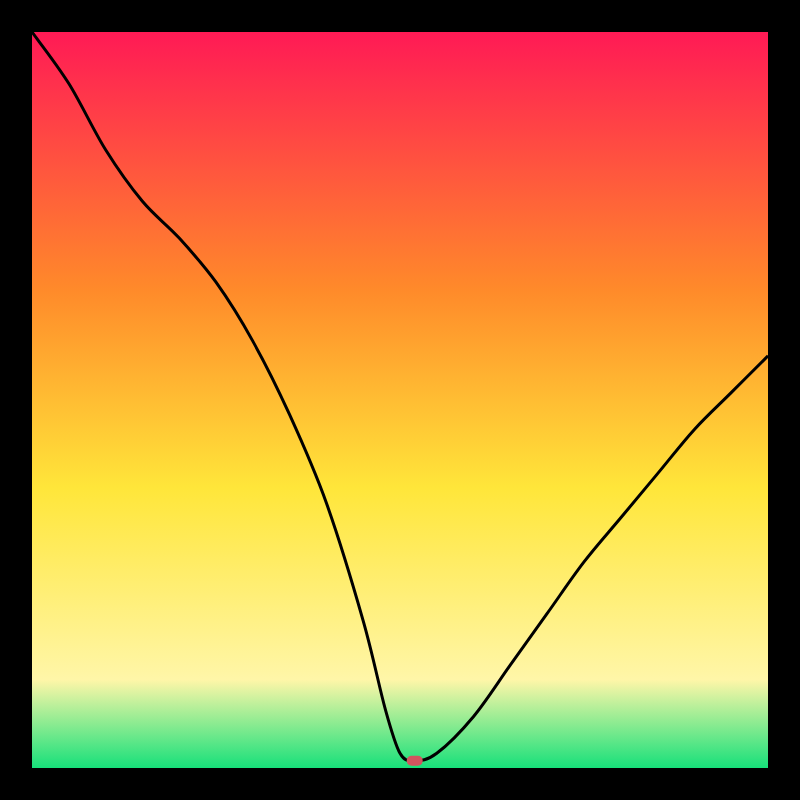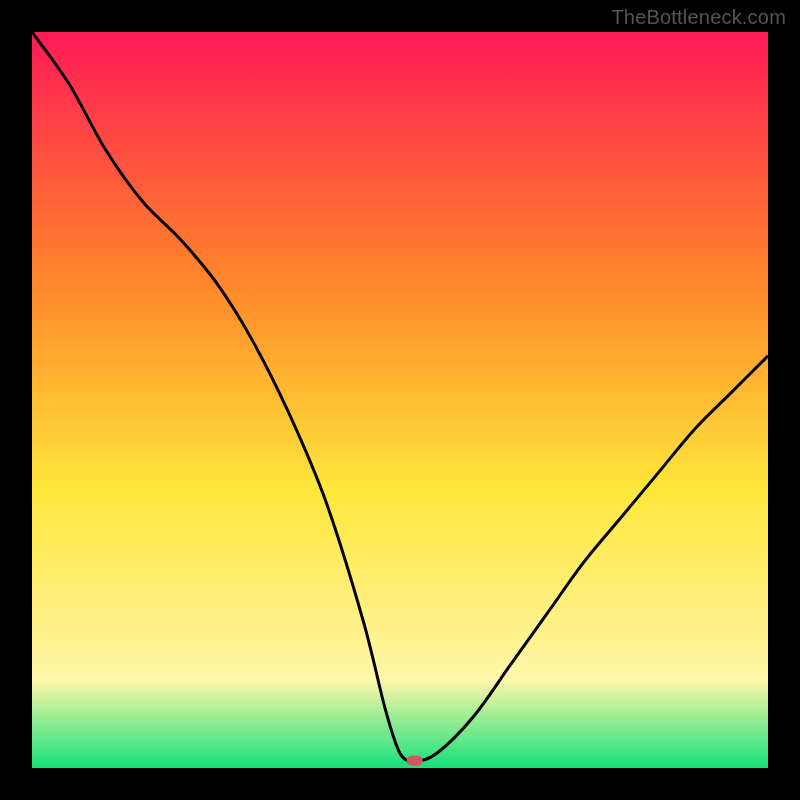--- a/index.html
+++ b/index.html
@@ -24,14 +24,13 @@
           <stop id="g4" offset="100%" stop-color="#17e07a"></stop>
         </linearGradient>
       </defs>
       <rect x="0" y="0" width="736" height="736" fill="url(#bg)"></rect>
     </svg>
     <svg id="curve-layer" width="736" height="736" viewBox="0 0 736 736">
       <path id="curve-path" d="M0,0 C6.133333333333334,8.586666666666664 24.53333333333334,31.893333333333317 36.800000000000004,51.51999999999998 C49.06666666666667,71.14666666666665 61.33333333333334,98.13333333333333 73.60000000000001,117.75999999999999 C85.86666666666667,137.38666666666666 98.13333333333333,154.55999999999997 110.39999999999999,169.27999999999997 C122.66666666666666,183.99999999999997 134.93333333333334,192.5866666666667 147.20000000000002,206.08000000000004 C159.4666666666667,219.57333333333338 171.73333333333335,233.06666666666663 184,250.23999999999995 C196.26666666666665,267.4133333333333 208.53333333333333,287.03999999999996 220.79999999999998,309.12 C233.06666666666663,331.20000000000005 245.3333333333333,355.73333333333335 257.59999999999997,382.72 C269.8666666666666,409.7066666666667 282.1333333333334,436.6933333333334 294.40000000000003,471.04 C306.6666666666667,505.38666666666666 321.38666666666666,554.4533333333333 331.2,588.8 C341.0133333333333,623.1466666666666 347.14666666666665,655.04 353.28,677.12 C359.4133333333333,699.2 363.0933333333333,712.6933333333333 368,721.28 C372.9066666666667,729.8666666666667 376.5866666666667,728.64 382.72,728.64 C388.85333333333335,728.64 394.9866666666667,728.64 404.8,721.28 C414.61333333333334,713.92 429.3333333333333,699.2 441.59999999999997,684.48 C453.8666666666666,669.76 466.1333333333334,650.1333333333333 478.40000000000003,632.96 C490.6666666666667,615.7866666666667 502.9333333333333,598.6133333333335 515.1999999999999,581.44 C527.4666666666666,564.2666666666667 539.7333333333333,545.8666666666667 552,529.92 C564.2666666666667,513.9733333333332 576.5333333333334,500.48 588.8000000000001,485.76 C601.0666666666667,471.03999999999996 613.3333333333334,456.31999999999994 625.6,441.59999999999997 C637.8666666666667,426.88 650.1333333333333,410.93333333333334 662.4,397.44 C674.6666666666666,383.94666666666666 686.9333333333333,372.90666666666664 699.1999999999999,360.64 C711.4666666666666,348.37333333333333 729.8666666666667,329.9733333333333 736,323.84" fill="none" stroke="#000000" stroke-width="3"></path>
       <rect id="marker" width="16" height="10" rx="5" ry="5" fill="#d2555f" x="374.72" y="723.64"></rect>
     </svg>
   </div>
-  <div class="watermark">TheBottleneck.com</div>
 </div>
 
 </body></html>

